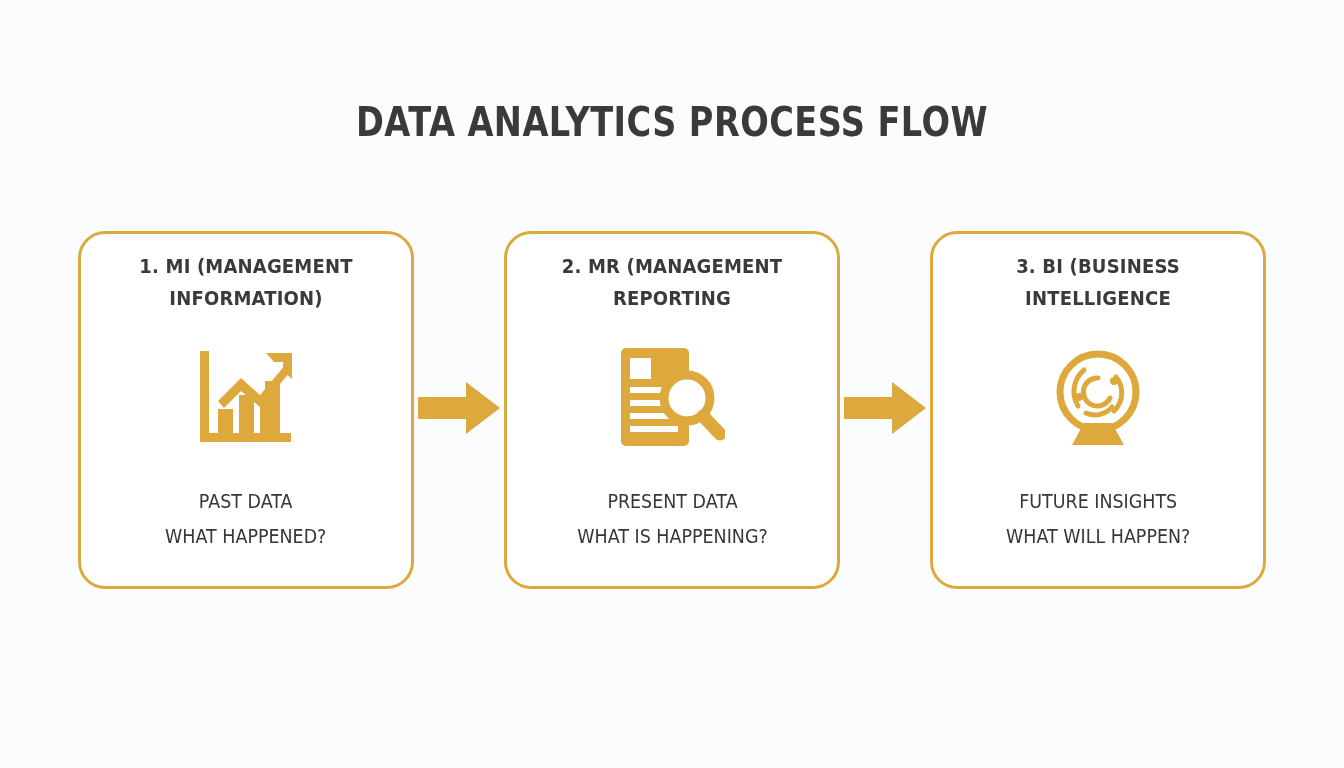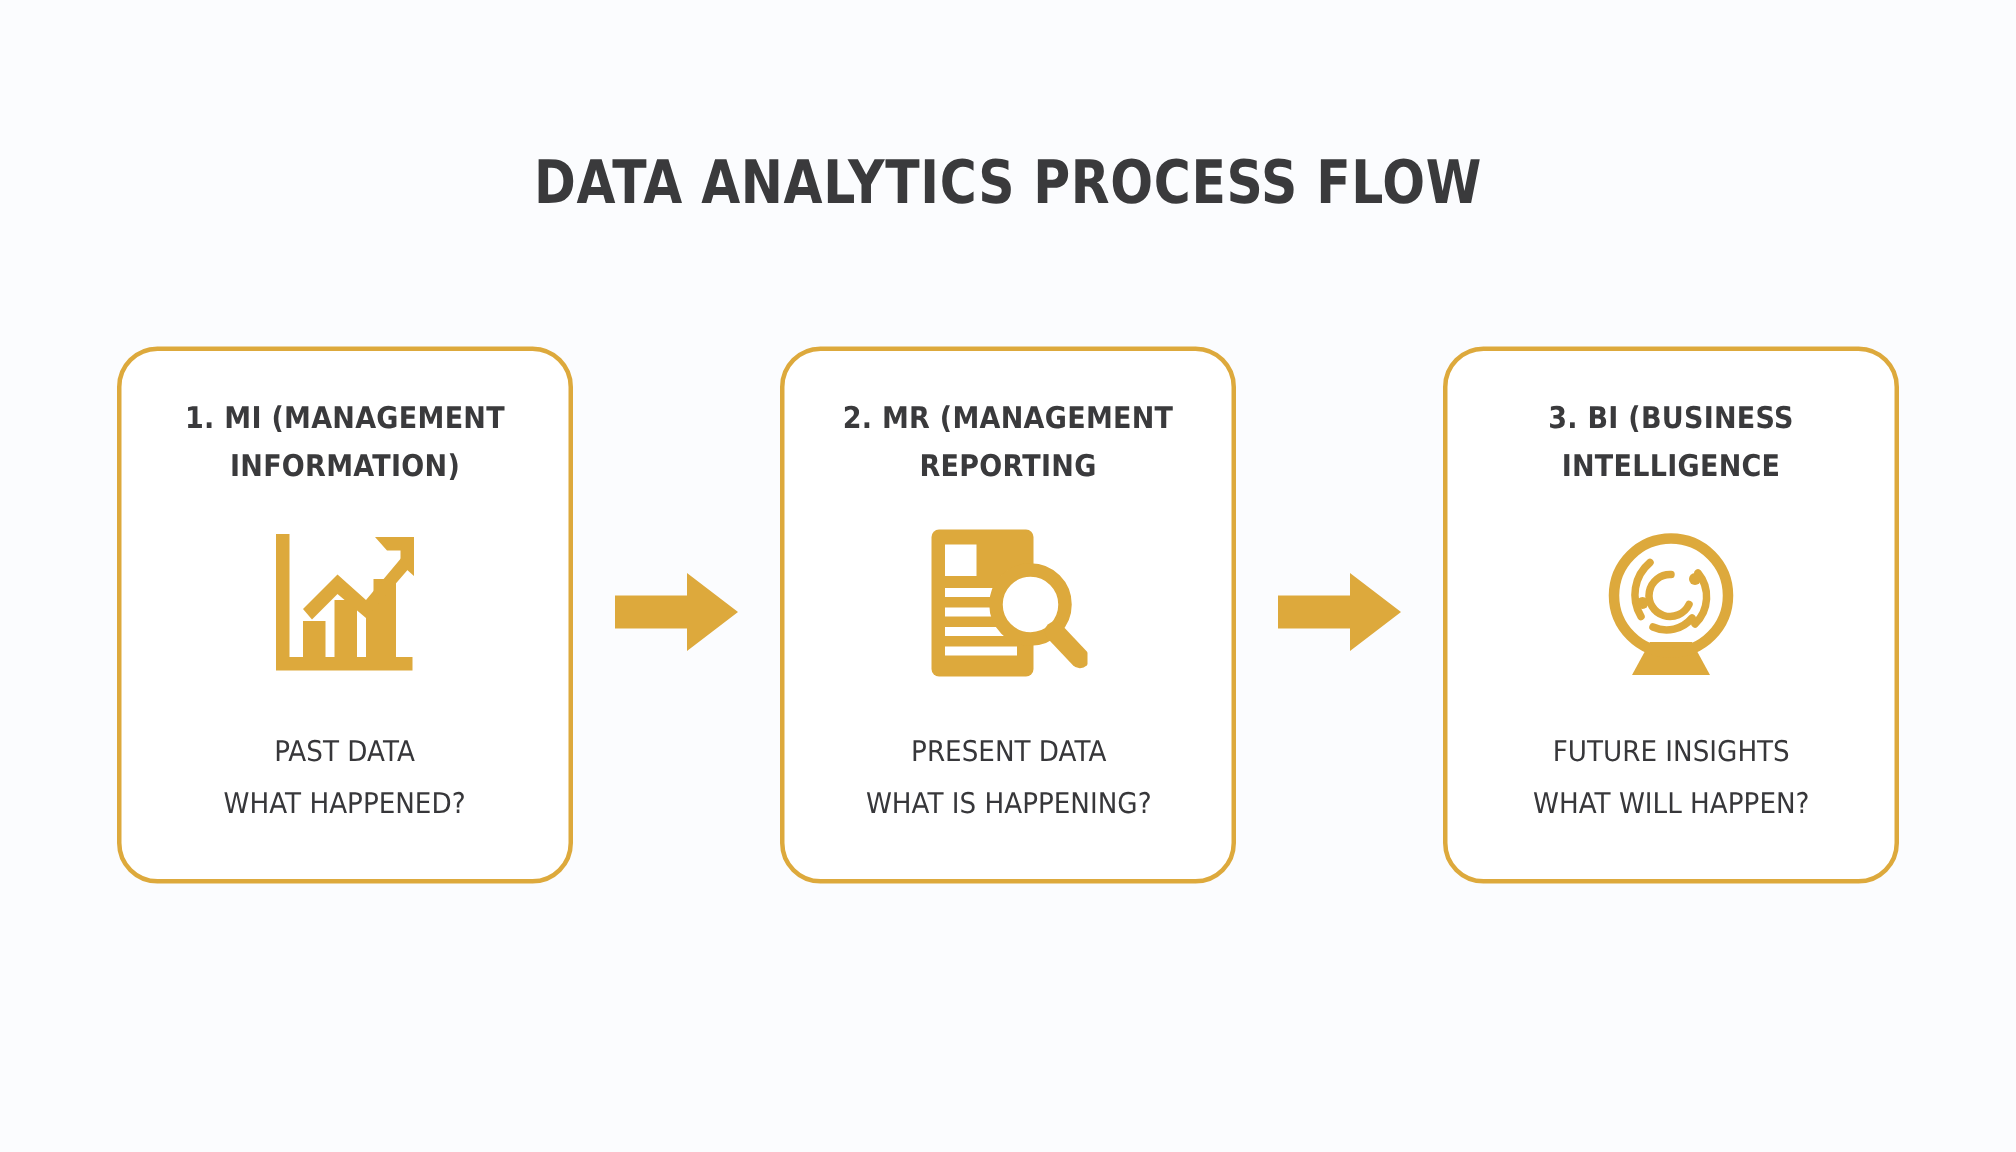--- a/index.html
+++ b/index.html
@@ -43,30 +43,30 @@
     top: 231px;
     left: 78px;
     width: 1188px;
     height: 358px;
     display: flex;
     align-items: center;
     justify-content: space-between;
   }
 
   .card {
-    width: 304px;
+    width: 336px;
     height: 358px;
     box-sizing: border-box;
     border: 3px solid #dda93c;
     border-radius: 27px;
     background: #ffffff;
     display: flex;
     flex-direction: column;
     align-items: center;
-    padding: 28px 18px 26px;
+    padding: 16px 18px 26px;
   }
 
   .card-heading {
     font-family: "DejaVu Sans", sans-serif;
     font-size: 20px;
     font-weight: bold;
     color: #3a3a3c;
     text-align: center;
     line-height: 1.6;
     letter-spacing: 0.2px;

